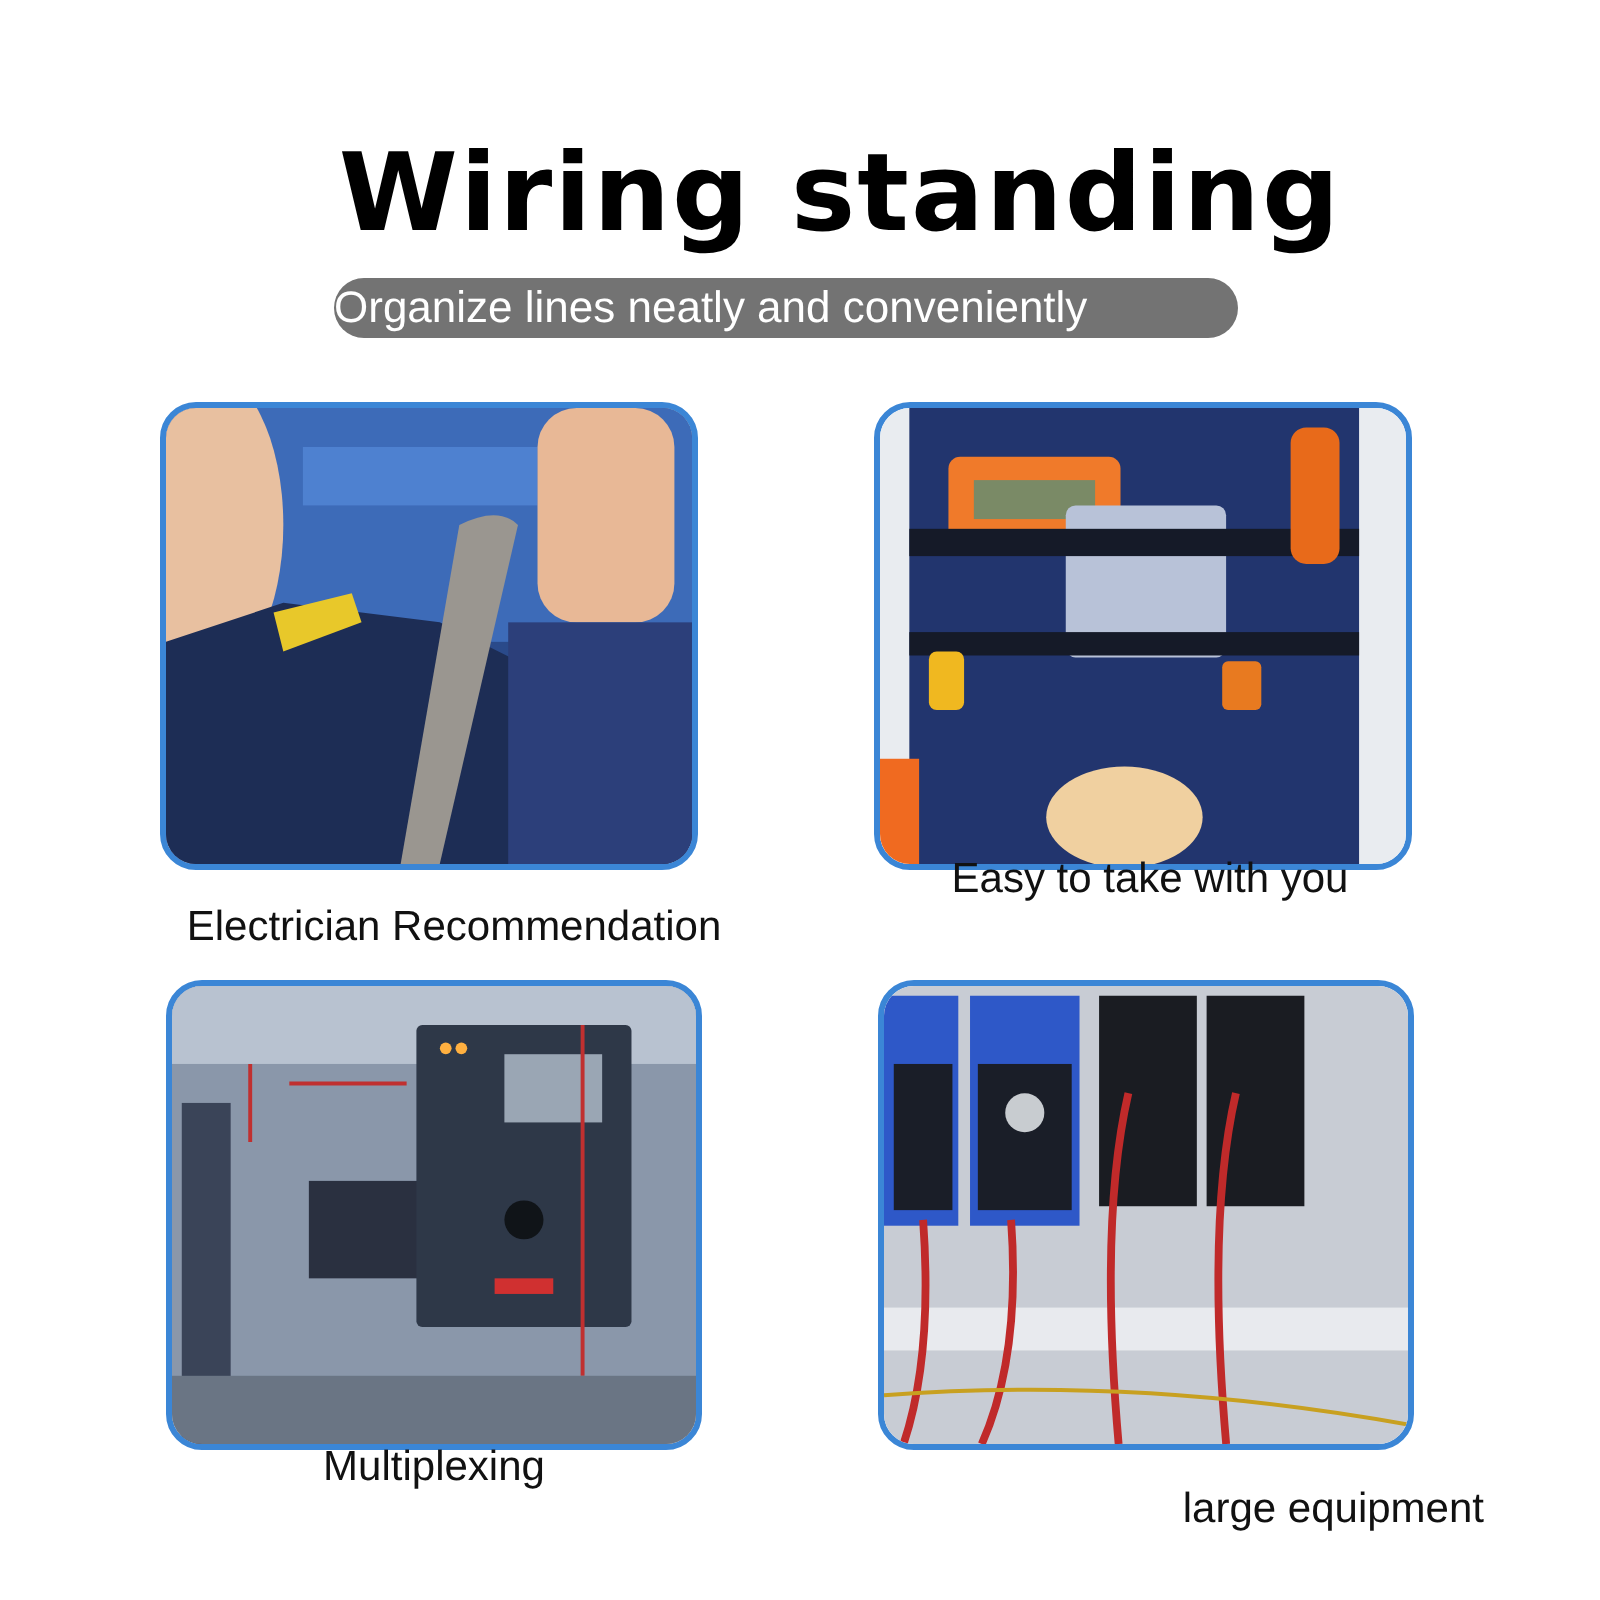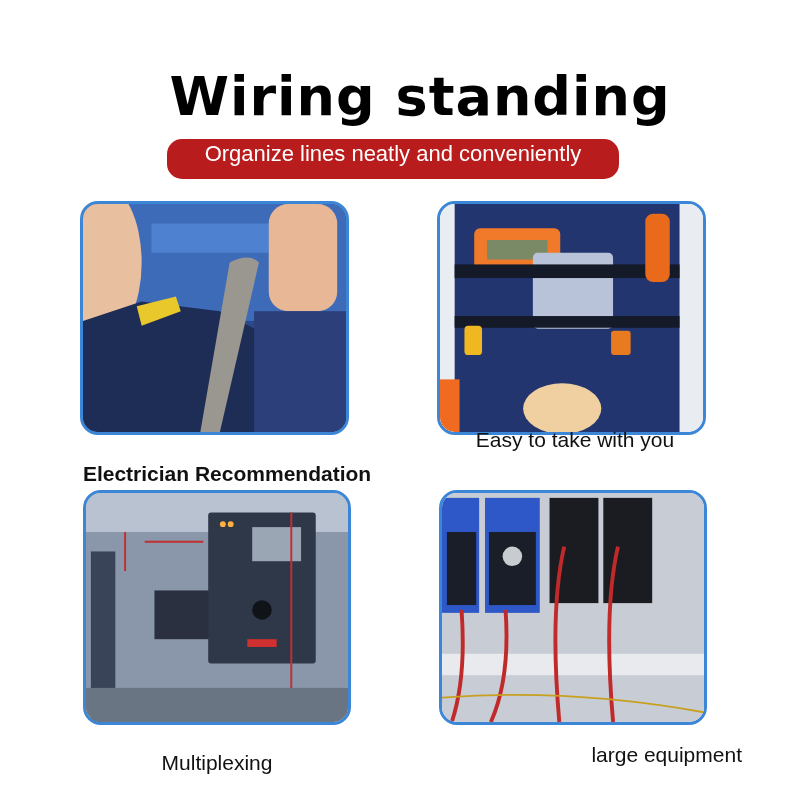--- a/index.html
+++ b/index.html
@@ -1,22 +1,22 @@
 <!DOCTYPE html>
 <html><head>
 <meta charset="utf-8">
 <style>
   html, body { margin:0; padding:0; background:#ffffff; }
   body { width:800px; height:800px; position:relative; overflow:hidden;
          font-family:"Liberation Sans", sans-serif; }
   .title { position:absolute; left:0; width:800px; top:64px; text-align:center;
            font-family:"DejaVu Sans", sans-serif; font-weight:bold; font-size:54px;
            color:#000; letter-spacing:1px; line-height:66px;padding-left:20px; }
-  .pill { position:absolute; left:167px; top:139px; width:452px; height:40px;
-          background:#b91c1c; border-radius:15px; color:#fff; text-align:center;
+  .pill { position:absolute; left:167px; top:139px; width:452px; height:30px;
+          background:#737373; border-radius:15px; color:#fff; text-align:left;
           font-size:22px; line-height:30px; }
   .frame { position:absolute; border:3px solid #3b86d6; border-radius:18px;
            overflow:hidden; box-sizing:border-box; }
   .frame svg { display:block; width:100%; height:100%; }
   .caption { position:absolute; font-size:21px; color:#111; text-align:center; width:340px; }
 </style>
 </head>
 <body>
 
 <div class="title">Wiring standing</div>
@@ -28,21 +28,21 @@
     <rect x="40" y="0" width="229" height="120" fill="#3d6bb8"></rect>
     <rect x="70" y="20" width="120" height="30" fill="#5a8fe0" opacity="0.6"></rect>
     <ellipse cx="20" cy="60" rx="40" ry="80" fill="#e8c0a0"></ellipse>
     <path d="M0 120 L60 100 L140 110 L200 140 L269 130 L269 234 L0 234 Z" fill="#1d2d55"></path>
     <path d="M55 105 L95 95 L100 110 L60 125 Z" fill="#e8c82a"></path>
     <path d="M150 60 Q170 50 180 60 L140 234 L120 234 Z" fill="#9a9690"></path>
     <rect x="190" y="0" width="70" height="110" rx="20" fill="#e8b896"></rect>
     <rect x="175" y="110" width="94" height="124" fill="#2c3f7a"></rect>
   </svg>
 </div>
-<div class="caption" style="left:57px;top:462px;font-weight:bold;">Electrician Recommendation</div>
+<div class="caption" style="left:57px;top:452px;">Electrician Recommendation</div>
 
 <div class="frame" style="left:437px;top:201px;width:269px;height:234px;">
   <svg viewBox="0 0 269 234" preserveAspectRatio="none">
     <rect width="269" height="234" fill="#e9ecf0"></rect>
     <rect x="15" y="0" width="230" height="234" fill="#22356e"></rect>
     <rect x="35" y="25" width="88" height="45" rx="6" fill="#f07a2a"></rect>
     <rect x="48" y="37" width="62" height="20" fill="#7a8a66"></rect>
     <rect x="95" y="50" width="82" height="78" rx="5" fill="#b8c2d8"></rect>
     <rect x="15" y="62" width="230" height="14" fill="#151a28"></rect>
     <rect x="15" y="115" width="230" height="12" fill="#151a28"></rect>
@@ -64,21 +64,21 @@
     <rect x="125" y="20" width="110" height="155" rx="3" fill="#2e3848"></rect>
     <rect x="170" y="35" width="50" height="35" fill="#9aa6b4"></rect>
     <circle cx="140" cy="32" r="3" fill="#ffb040"></circle>
     <circle cx="148" cy="32" r="3" fill="#ffb040"></circle>
     <circle cx="180" cy="120" r="10" fill="#101418"></circle>
     <rect x="165" y="150" width="30" height="8" fill="#d03030"></rect>
     <path d="M60 50 L120 50 M210 20 L210 200 M40 40 L40 80" stroke="#c03030" stroke-width="2"></path>
     <rect x="0" y="200" width="268" height="35" fill="#6a7584"></rect>
   </svg>
 </div>
-<div class="caption" style="left:47px;top:722px;margin-top:29px;">Multiplexing</div>
+<div class="caption" style="left:47px;top:722px;">Multiplexing</div>
 
 <div class="frame" style="left:439px;top:490px;width:268px;height:235px;">
   <svg viewBox="0 0 268 235" preserveAspectRatio="none">
     <rect width="268" height="235" fill="#c8ccd4"></rect>
     <rect x="0" y="5" width="38" height="118" fill="#2e58c8"></rect>
     <rect x="44" y="5" width="56" height="118" fill="#2e58c8"></rect>
     <rect x="5" y="40" width="30" height="75" fill="#1a1e28"></rect>
     <rect x="48" y="40" width="48" height="75" fill="#1a1e28"></rect>
     <circle cx="72" cy="65" r="10" fill="#c8ccd0"></circle>
     <rect x="110" y="5" width="50" height="108" fill="#1a1c22"></rect>

